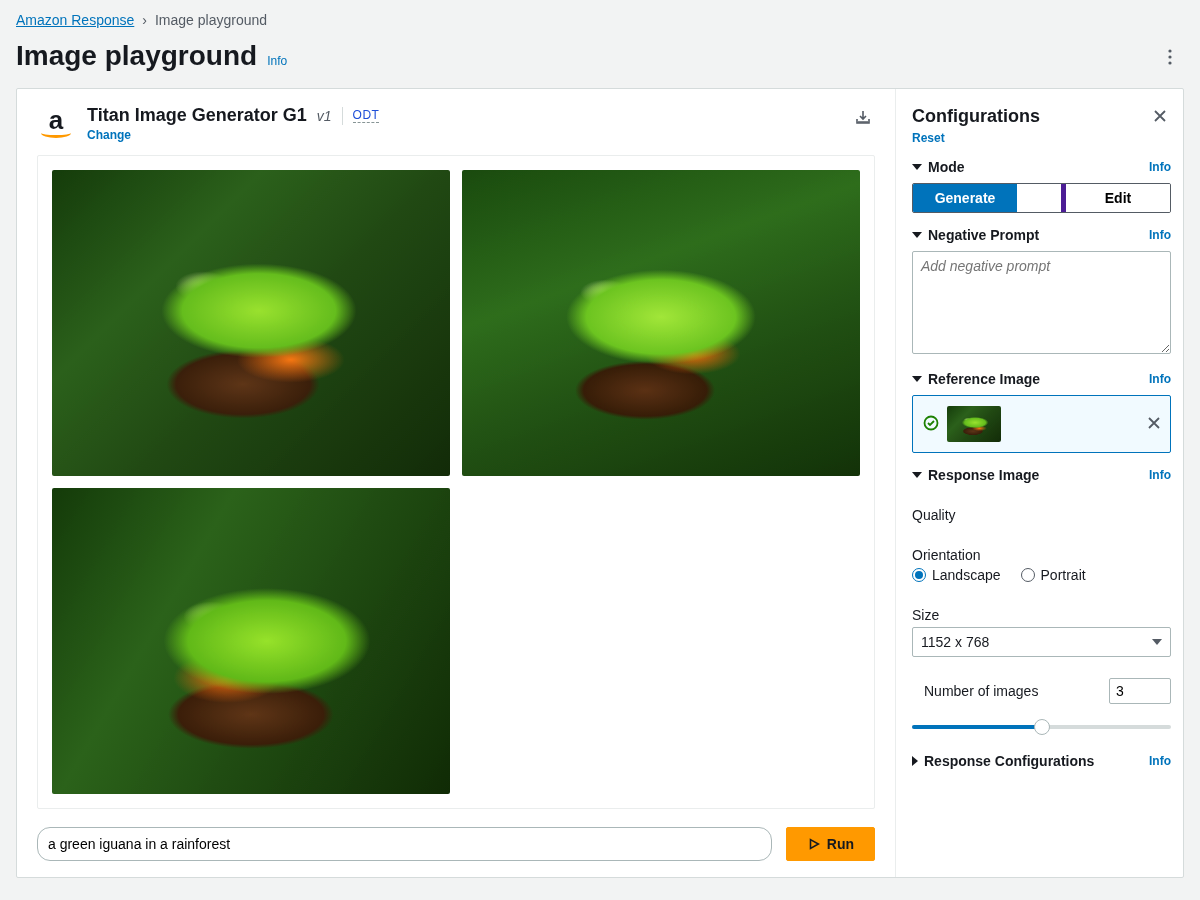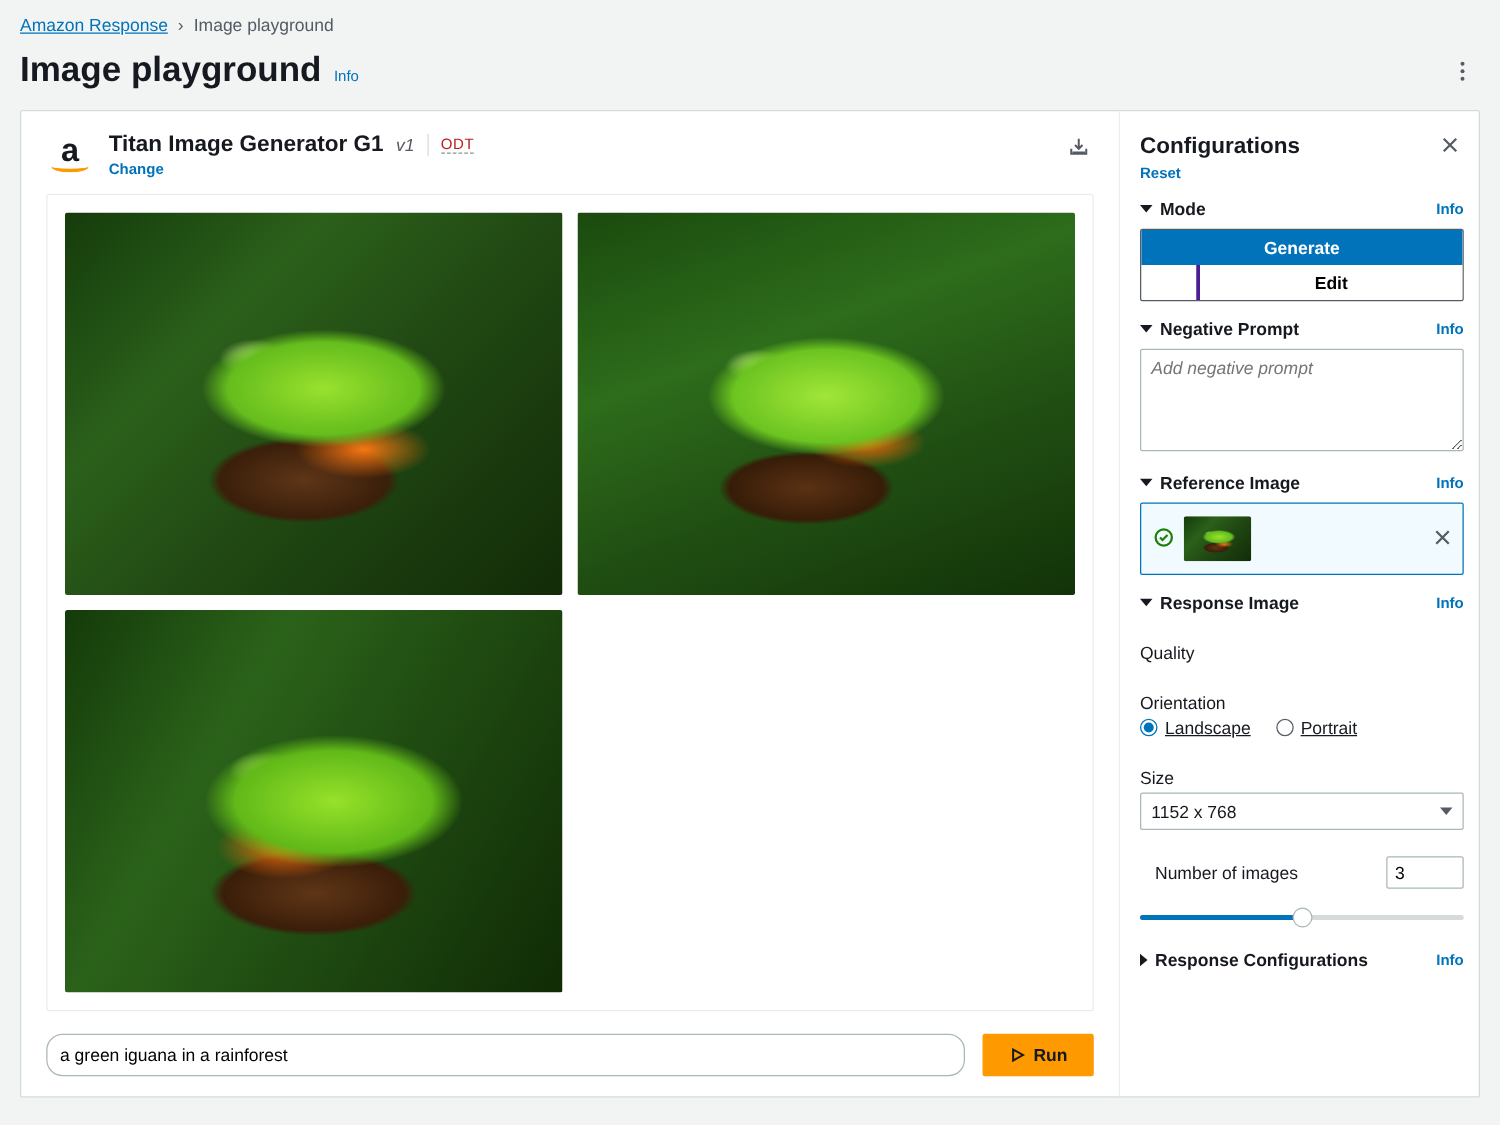--- a/index.html
+++ b/index.html
@@ -77,21 +77,21 @@
 .amz-logo .smile {
   width: 30px; height: 10px;
   border-bottom: 3px solid #ff9900;
   border-radius: 0 0 50% 50%;
   margin-top: -2px;
 }
 .model-title-row { display: flex; align-items: center; gap: 10px; }
 .model-title { font-size: 18px; font-weight: 700; }
 .model-ver { font-style: italic; color: #545b64; font-size: 14px; }
 .divider-v { width: 1px; height: 18px; background: #d5dbdb; }
-.odt { font-size: 12px; color: #b91c1c; border-bottom: 1px dashed #879596; letter-spacing: 0.5px; }
+.odt { font-size: 12px; color: #1d4ed8; border-bottom: 1px dashed #879596; letter-spacing: 0.5px; }
 .change-link { font-size: 12px; color: #0073bb; font-weight: 700; }
 .download-icon {
   margin-left: auto;
   width: 24px; height: 24px;
   display: flex; align-items: center; justify-content: center;
   cursor: pointer; color: #545b64;
 }
 
 
 .image-area {
@@ -202,43 +202,42 @@
   border-right: 0;
 }
 .section-head .label { font-weight: 700; font-size: 14px; }
 .section-head .info { margin-left: auto; font-size: 12px; color: #0073bb; font-weight: 700; }
 
 .seg {
   display: flex;
   border: 1px solid #545b64;
   border-radius: 2px;
   overflow: hidden;
-  flex-direction: column;
 }
 .seg button {
   flex: 1;
   padding: 6px 0;
   border: none;
   background: #fff;
   font-weight: 700;
   font-size: 14px;
   cursor: pointer;
 }
 .seg button.active { background: #0073bb; color: #fff; }
-.seg button + button { border-left: 3px solid #4c1d95; margin-left: 44px; }
+.seg button + button { border-left: 5px solid #4c1d95; margin-left: 44px; }
 
 textarea.neg {
   width: 100%;
   border: 1px solid #aab7b8;
   border-radius: 2px;
   padding: 6px 8px;
   font-family: inherit;
   font-size: 14px;
   resize: vertical;
-  height: 82px;
+  height: 103px;
   font-style: italic;
   color: #687078;
 }
 
 .ref-box {
   border: 1px solid #0073bb;
   background: #f1faff;
   border-radius: 2px;
   padding: 10px;
   display: flex;
@@ -266,21 +265,21 @@
   cursor: pointer;
 }
 .select .caret {
   width: 0; height: 0;
   border-left: 5px solid transparent;
   border-right: 5px solid transparent;
   border-top: 6px solid #545b64;
 }
 
 .radios { display: flex; gap: 20px; margin-top: 4px; }
-.radio { display: flex; align-items: center; gap: 6px; cursor: pointer; text-decoration: underline; }
+.radio { display: flex; align-items: center; gap: 6px; cursor: pointer; }
 .radio .dot {
   width: 14px; height: 14px;
   border: 1px solid #545b64;
   border-radius: 50%;
   display: flex; align-items: center; justify-content: center;
 }
 .radio.sel .dot { border-color: #0073bb; }
 .radio.sel .dot::after {
   content: '';
   width: 8px; height: 8px;

